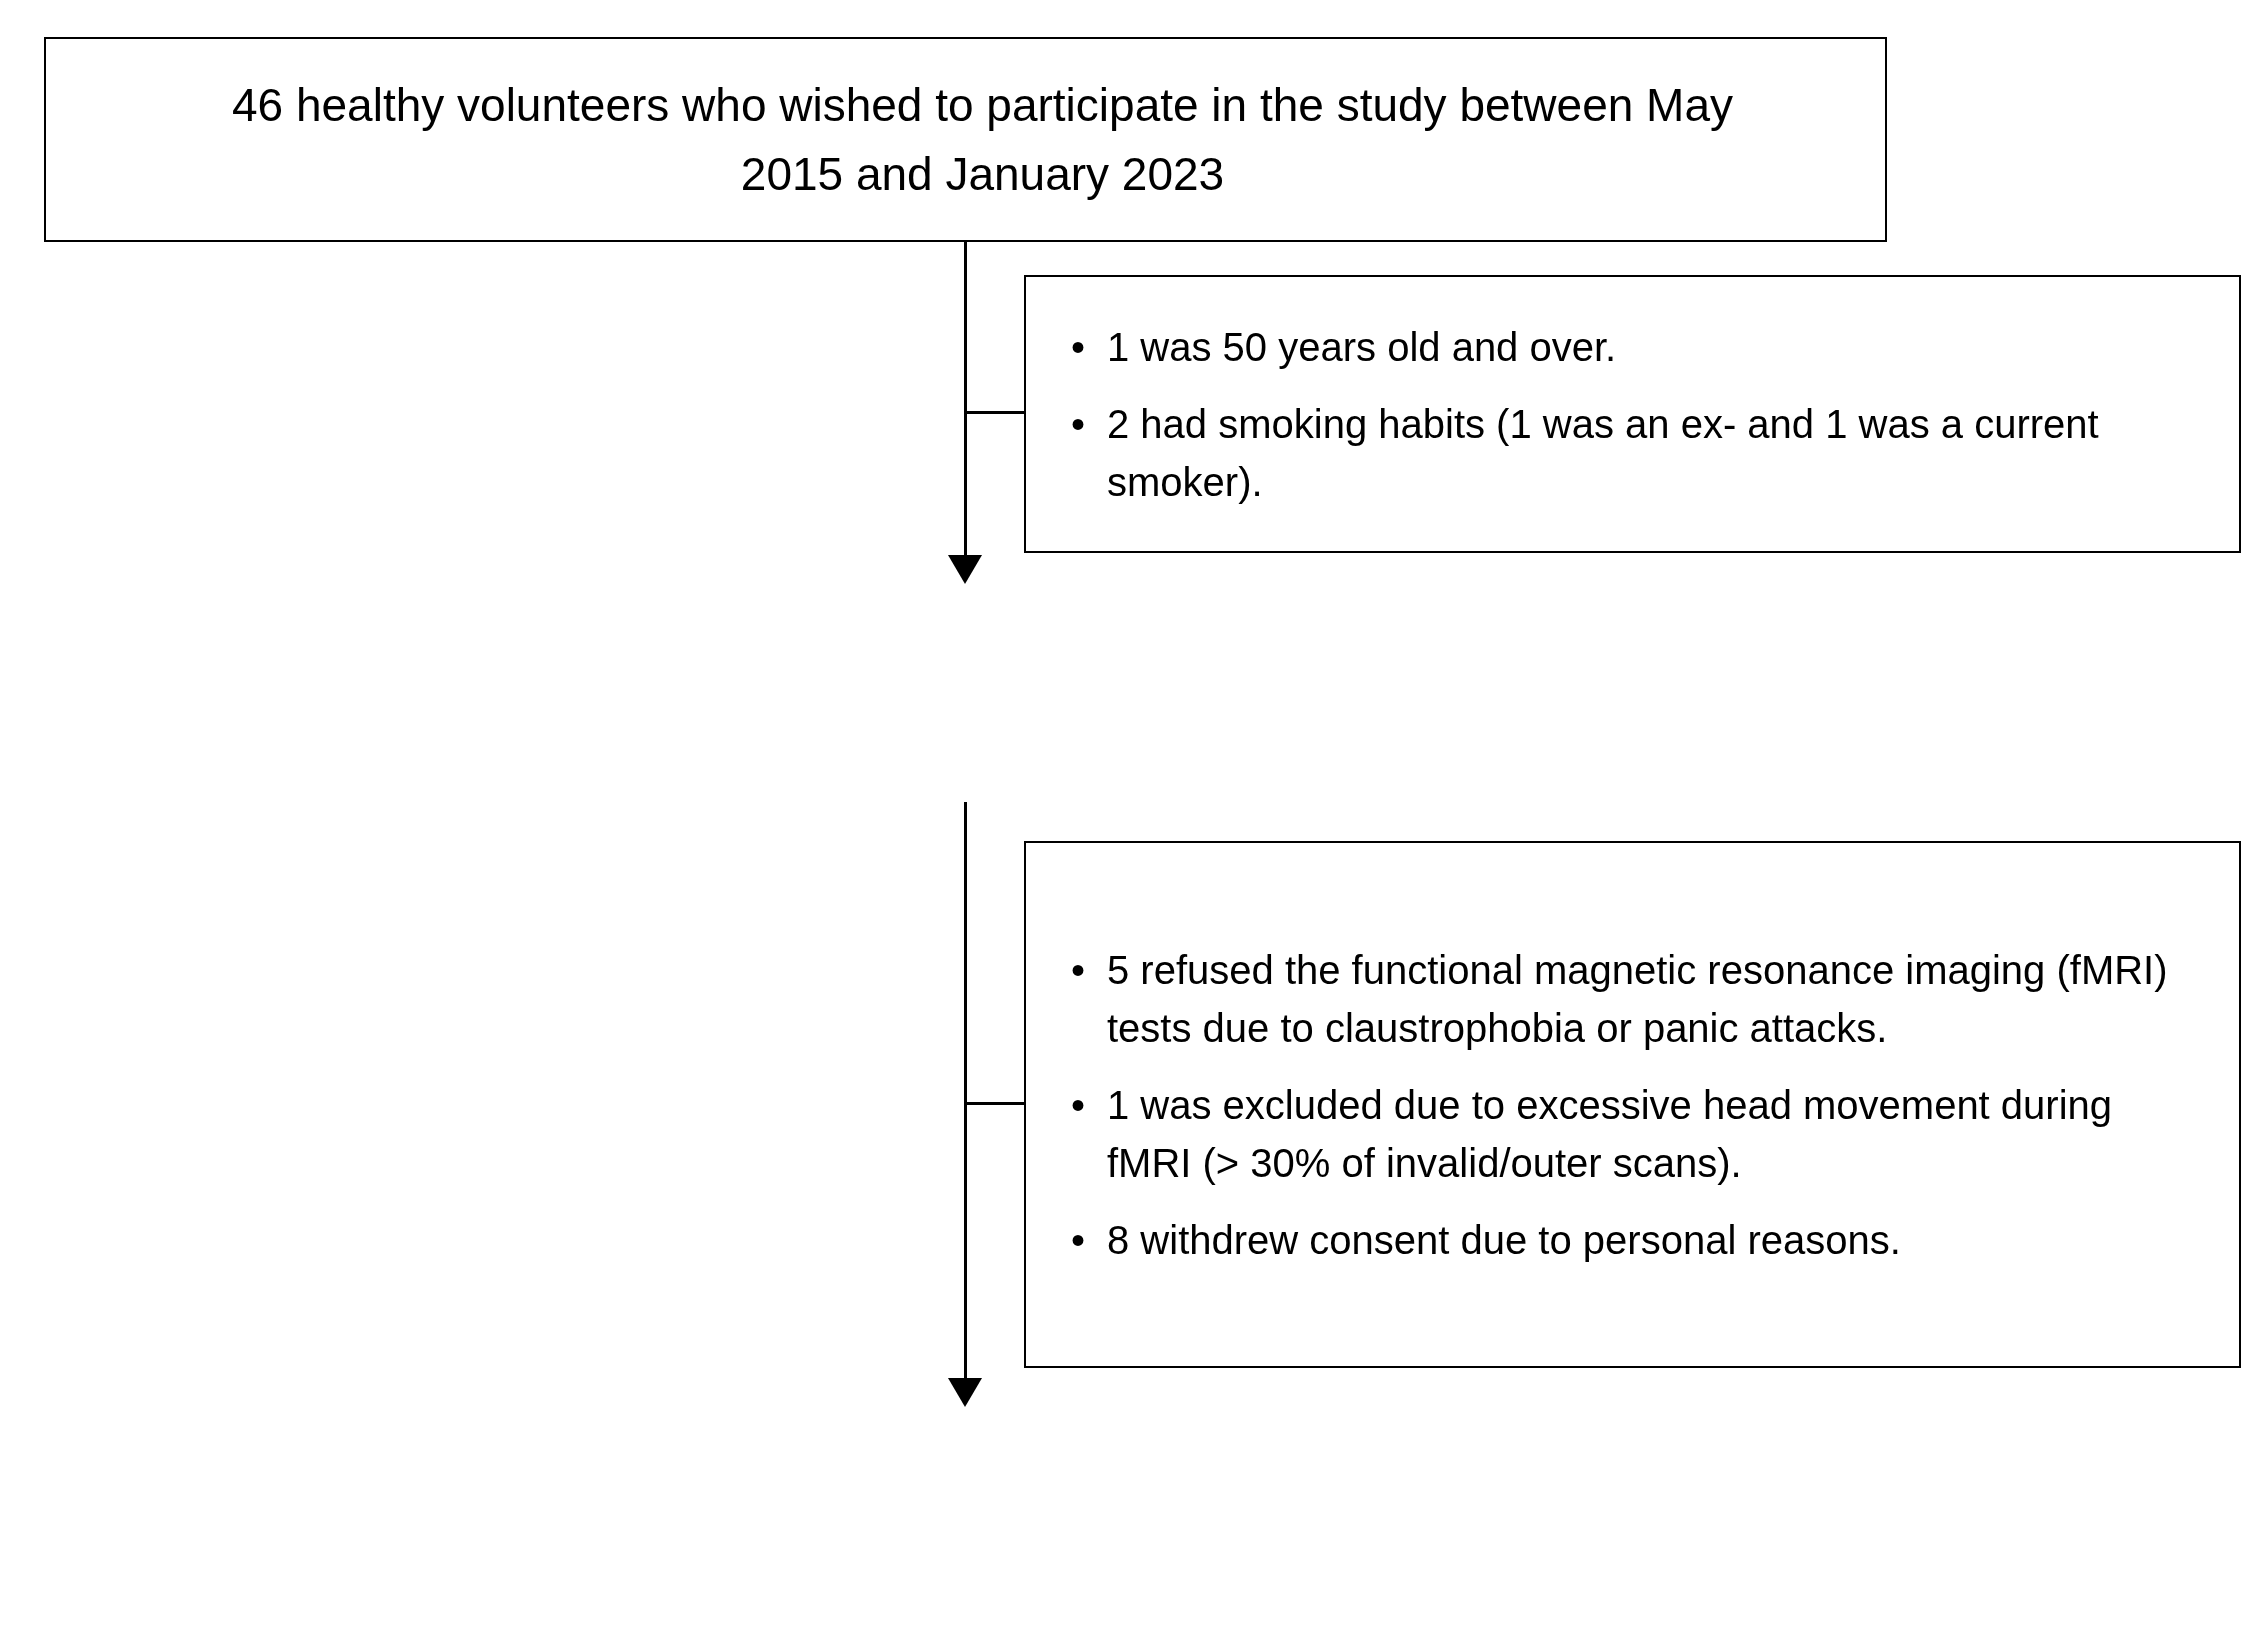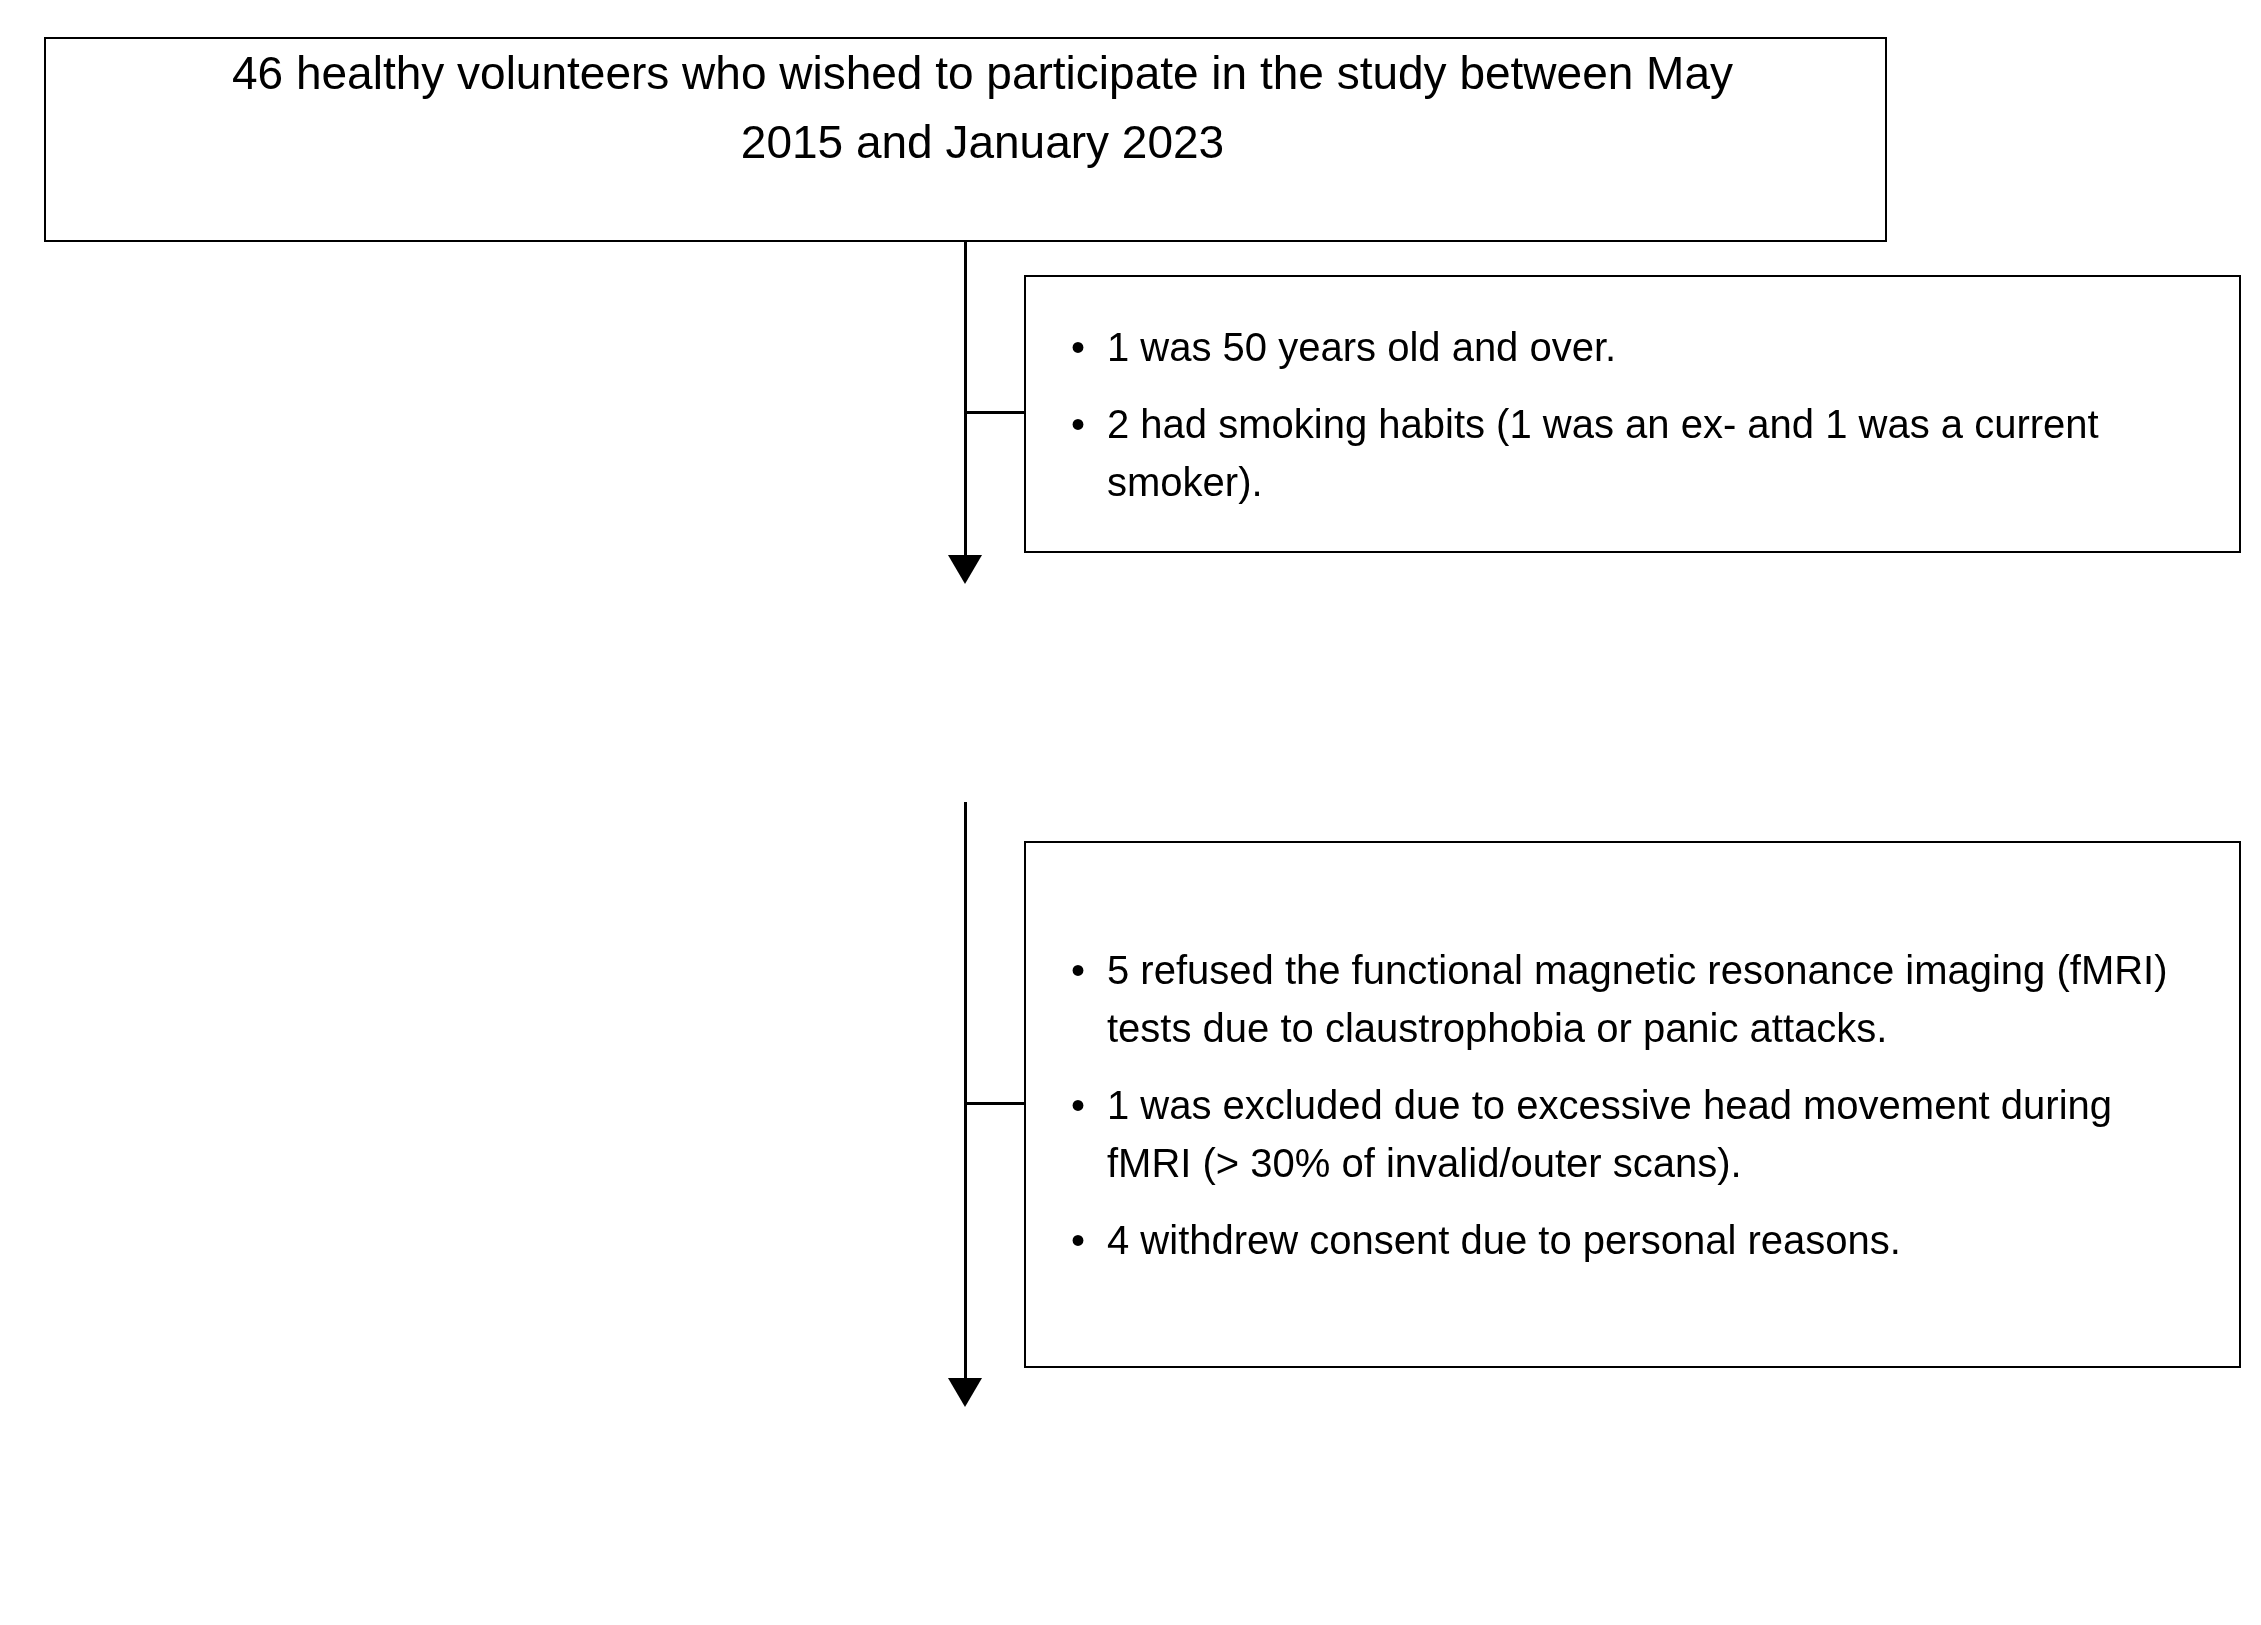--- a/index.html
+++ b/index.html
@@ -17,21 +17,21 @@
     overflow: hidden;
   }
   .box {
     position: absolute;
     background: #ffffff;
     border: 2.6px solid #000000;
     box-sizing: border-box;
   }
   .main-box {
     display: flex;
-    align-items: flex-start;
+    align-items: center;
     justify-content: center;
     text-align: center;
     font-size: 46px;
     line-height: 1.5;
     padding-left: 34px;
   }
   .main-box .caption {
     display: block;
     max-width: 1571px;
     margin: 0 auto;
@@ -121,19 +121,19 @@
     <div class="item">
       <span class="dot">•</span>
       <span class="txt">5 refused the functional magnetic resonance imaging (fMRI) tests due to claustrophobia or panic attacks.</span>
     </div>
     <div class="item">
       <span class="dot">•</span>
       <span class="txt">1 was excluded due to excessive head movement during fMRI (&gt; 30% of invalid/outer scans).</span>
     </div>
     <div class="item">
       <span class="dot">•</span>
-      <span class="txt">4 withdrew consent due to personal reasons.</span>
+      <span class="txt">8 withdrew consent due to personal reasons.</span>
     </div>
   </div>
 
 
 </div>
 
 
 </body></html>

